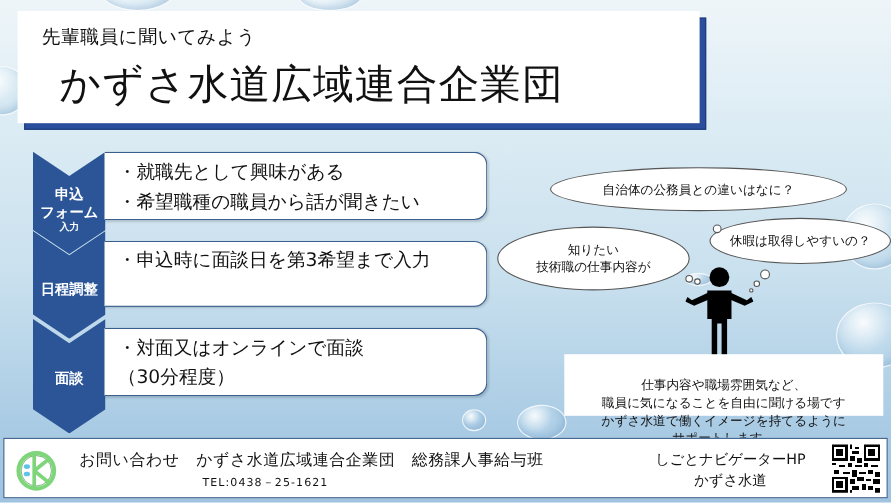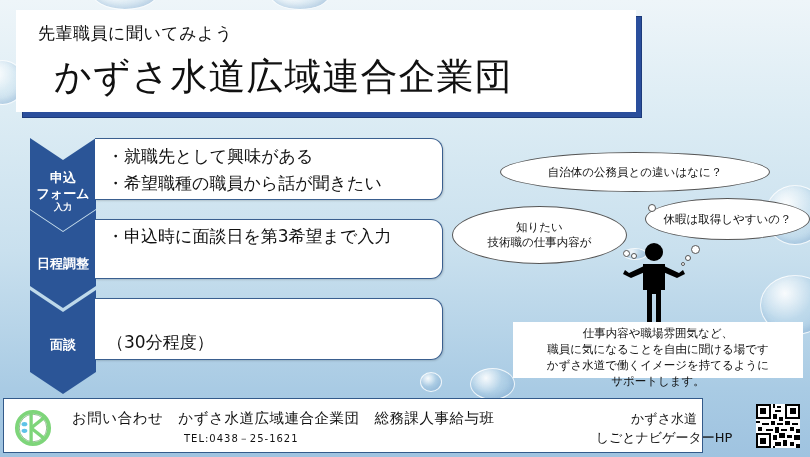--- a/index.html
+++ b/index.html
@@ -19,22 +19,22 @@
 .chev-label{position:absolute;left:30px;width:66px;text-align:center;color:#fff;font-weight:bold;font-size:13px;line-height:16px}
 .chev-label small{font-size:9px;font-weight:bold;display:block;line-height:11px}
 .step-box{position:absolute;left:95px;width:348px;background:#fff;border:1.5px solid #3a5f8f;border-radius:0 12px 12px 0;border-left:none;
  box-shadow:1px 1px 2px rgba(0,0,0,.15)}
 .step-line{position:absolute;left:12px;font-size:17px;color:#111;white-space:nowrap}
 .cloud{position:absolute;background:#fff;border:1.3px solid #555;border-radius:50%;
  display:flex;align-items:center;justify-content:center;text-align:center;font-size:11.5px;color:#111;line-height:15px}
 .puff{position:absolute;background:#fff;border:1.2px solid #555;border-radius:50%}
 .person{position:absolute}
 .info-box{position:absolute;left:513px;top:322px;width:290px;height:56px;background:#fff;
- text-align:center;font-size:11.5px;line-height:16px;color:#111;padding-top:3px}
-.footer{position:absolute;left:3px;top:398px;width:700px;height:55px;background:#fff;border:1.5px solid #335a8a}
+ text-align:center;font-size:11.5px;line-height:16px;color:#111;padding-top:20px}
+.footer{position:absolute;left:3px;top:398px;width:804px;height:55px;background:#fff;border:1.5px solid #335a8a}
 .logo{position:absolute;left:10px;top:10px;width:38px;height:38px}
 .contact-line1{position:absolute;left:68px;top:10px;font-size:14.5px;color:#111;white-space:nowrap;letter-spacing:.5px}
 .contact-line2{position:absolute;left:180px;top:33px;font-size:10px;color:#111;white-space:nowrap;letter-spacing:1px}
 .hp-label{position:absolute;left:590px;top:10px;width:140px;text-align:center;font-size:13px;line-height:19px;color:#111}
 .qr{position:absolute;left:752px;top:5px;width:44px;height:44px;background:#fff}
 </style>
 </head>
 <body>
 
 <div class="slide">
@@ -69,20 +69,21 @@
 
   <div class="chevron" style="top:210px;height:98px"></div>
   <div class="chev-label" style="top:256px">日程調整</div>
   <div class="step-box" style="top:219px;height:60px">
     <div class="step-line" style="top:5px">・申込時に面談日を第3希望まで入力</div>
   </div>
 
   <div class="chevron" style="top:290px;height:104px"></div>
   <div class="chev-label" style="top:337px">面談</div>
   <div class="step-box" style="top:298px;height:62px">
+    <div class="step-line" style="top:6px">・対面又はオンラインで面談</div>
     <div class="step-line" style="top:32px">（30分程度）</div>
   </div>
 
   <div class="cloud" style="left:500px;top:152px;width:270px;height:40px">
     <span>自治体の公務員との違いはなに？</span>
   </div>
   <div class="cloud" style="left:452px;top:206px;width:175px;height:58px">
     <span>
       <span style="display:block">知りたい</span>
       <span style="display:block">技術職の仕事内容が</span>
@@ -118,22 +119,22 @@
       <circle cx="20" cy="20" r="14.5" fill="none" stroke="#3a8a3a" stroke-width="0.6"></circle>
       <line x1="18" y1="4" x2="18" y2="36" stroke="#7ed57a" stroke-width="3.5"></line>
       <line x1="18" y1="20" x2="33" y2="8" stroke="#7ed57a" stroke-width="3.5"></line>
       <line x1="18" y1="20" x2="33" y2="32" stroke="#7ed57a" stroke-width="3.5"></line>
       <ellipse cx="11" cy="16" rx="3" ry="2.2" fill="#5fc3e8"></ellipse>
       <ellipse cx="11" cy="23" rx="3" ry="2.2" fill="#5fc3e8"></ellipse>
     </svg>
     <div class="contact-line1">お問い合わせ　かずさ水道広域連合企業団　総務課人事給与班</div>
     <div class="contact-line2">TEL:0438－25-1621</div>
     <div class="hp-label">
+      <div>しごとナビゲーターHP</div>
       <div>かずさ水道</div>
-      <div>しごとナビゲーターHP</div>
     </div>
     <svg class="qr" viewBox="0 0 21 21" shape-rendering="crispEdges">
       <rect width="21" height="21" fill="#fff"></rect>
       <g fill="#000">
         <rect x="0" y="0" width="7" height="7"></rect>
           <rect x="1" y="1" width="5" height="5" fill="#fff"></rect>
           <rect x="2" y="2" width="3" height="3"></rect>
         <rect x="14" y="0" width="7" height="7"></rect>
           <rect x="15" y="1" width="5" height="5" fill="#fff"></rect>
           <rect x="16" y="2" width="3" height="3"></rect>

